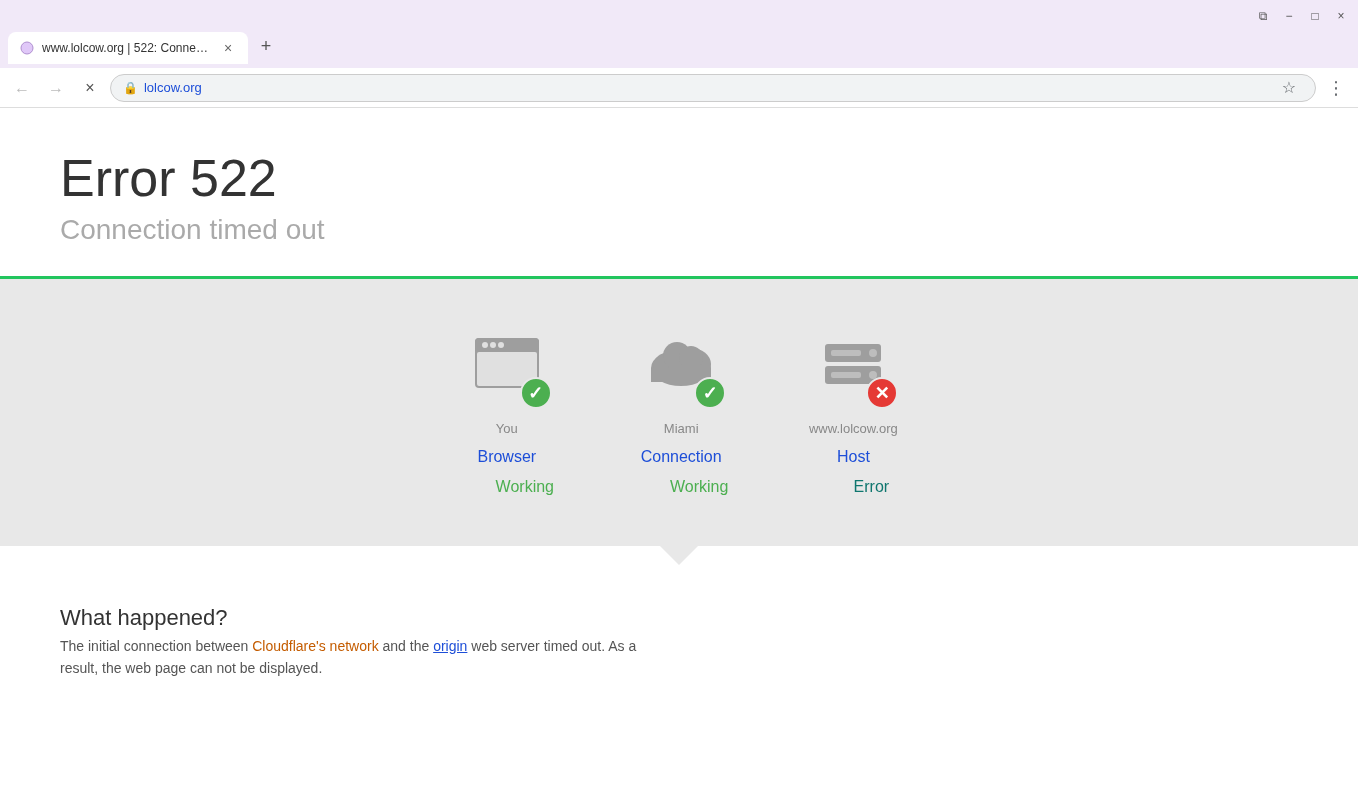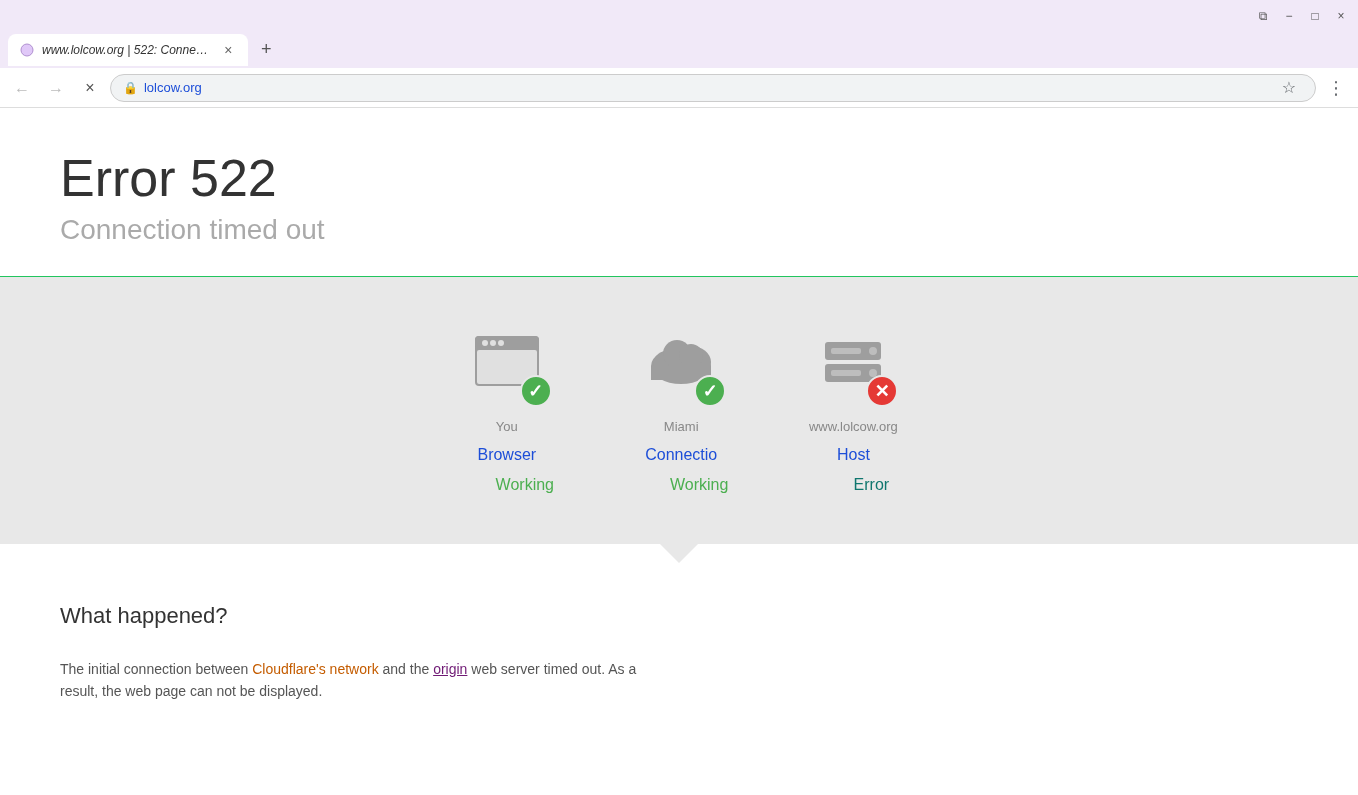--- a/index.html
+++ b/index.html
@@ -23,24 +23,23 @@
       height: 18px;
       display: flex;
       align-items: center;
       justify-content: center;
       font-size: 12px;
       color: #555;
       cursor: pointer;
     }
     .tabs-bar {
       display: flex;
-      align-items: center;
+      align-items: flex-start;
       padding: 0 0 0 8px;
       height: 36px;
-      font-style: italic;
     }
     .tab {
       display: flex;
       align-items: center;
       background: #fff;
       border-radius: 8px 8px 0 0;
       padding: 0 12px;
       height: 32px;
       font-size: 12px;
       color: #333;
@@ -147,21 +146,21 @@
       cursor: pointer;
     }
 
     
     .page-content {
       background: #fff;
     }
     .error-header {
       padding: 40px 60px 30px 60px;
       background: #fff;
-      border-bottom: 1px solid #22c55e;
+      border-bottom: 3px solid #22c55e;
     }
     .error-title-row {
       display: flex;
       align-items: baseline;
       gap: 12px;
     }
     .error-title {
       font-size: 52px;
       font-weight: 300;
       color: #333;
@@ -260,21 +259,21 @@
       padding: 40px 60px;
       display: grid;
       grid-template-columns: 1fr 1fr;
       gap: 40px;
       background: #fff;
     }
     .info-col h2 {
       font-size: 22px;
       font-weight: 400;
       color: #333;
-      margin-bottom: 29px;
+      margin-bottom: 4px;
     }
     .info-col p {
       font-size: 14px;
       color: #555;
       line-height: 1.6;
       margin-bottom: 12px;
     }
     .info-col p strong {
       font-weight: 600;
     }
@@ -355,21 +354,21 @@
           <ellipse cx="40" cy="44" rx="30" ry="18" fill="#9e9e9e"></ellipse>
           <ellipse cx="30" cy="42" rx="18" ry="14" fill="#9e9e9e"></ellipse>
           <ellipse cx="50" cy="40" rx="20" ry="16" fill="#9e9e9e"></ellipse>
           <ellipse cx="36" cy="32" rx="14" ry="14" fill="#9e9e9e"></ellipse>
           <ellipse cx="50" cy="34" rx="12" ry="12" fill="#9e9e9e"></ellipse>
           <rect x="10" y="44" width="60" height="14" rx="0" fill="#9e9e9e"></rect>
         </svg>
         <div class="status-badge green">✓</div>
       </div>
       <span class="status-location">Miami</span>
-      <span class="status-name">Connectio</span>
+      <span class="status-name">Connection</span>
       <span class="status-state working">Working</span>
     </div>
 
     <div class="status-item">
       <div class="status-icon-wrap">
 
         <svg class="main-icon" viewBox="0 0 80 80" fill="none" xmlns="http://www.w3.org/2000/svg">
           <rect x="12" y="20" width="56" height="18" rx="3" fill="#9e9e9e"></rect>
           <rect x="12" y="42" width="56" height="18" rx="3" fill="#9e9e9e"></rect>
           <circle cx="60" cy="29" r="4" fill="#bdbdbd"></circle>
@@ -386,17 +385,17 @@
   </div>
 
   <div class="arrow-down">
     <div class="arrow-down-shape"></div>
   </div>
 
   <div class="info-section">
     <div class="info-col">
       <h2>What happened?</h2>
       <p>
-        <span>The initial connection between </span><span style="color:#c45c00;">Cloudflare's network</span><span> and the </span><span style="color:#701a75;text-decoration:underline;">origin</span><span> web server timed out. As a result, the web page can not be displayed.</span>
+        <span>The initial connection between </span><span style="color:#c45c00;">Cloudflare's network</span><span> and the </span><span style="color:#1d4ed8;text-decoration:underline;">origin</span><span> web server timed out. As a result, the web page can not be displayed.</span>
       </p>
     </div>
   </div>
 </div>
 
 </body></html>

